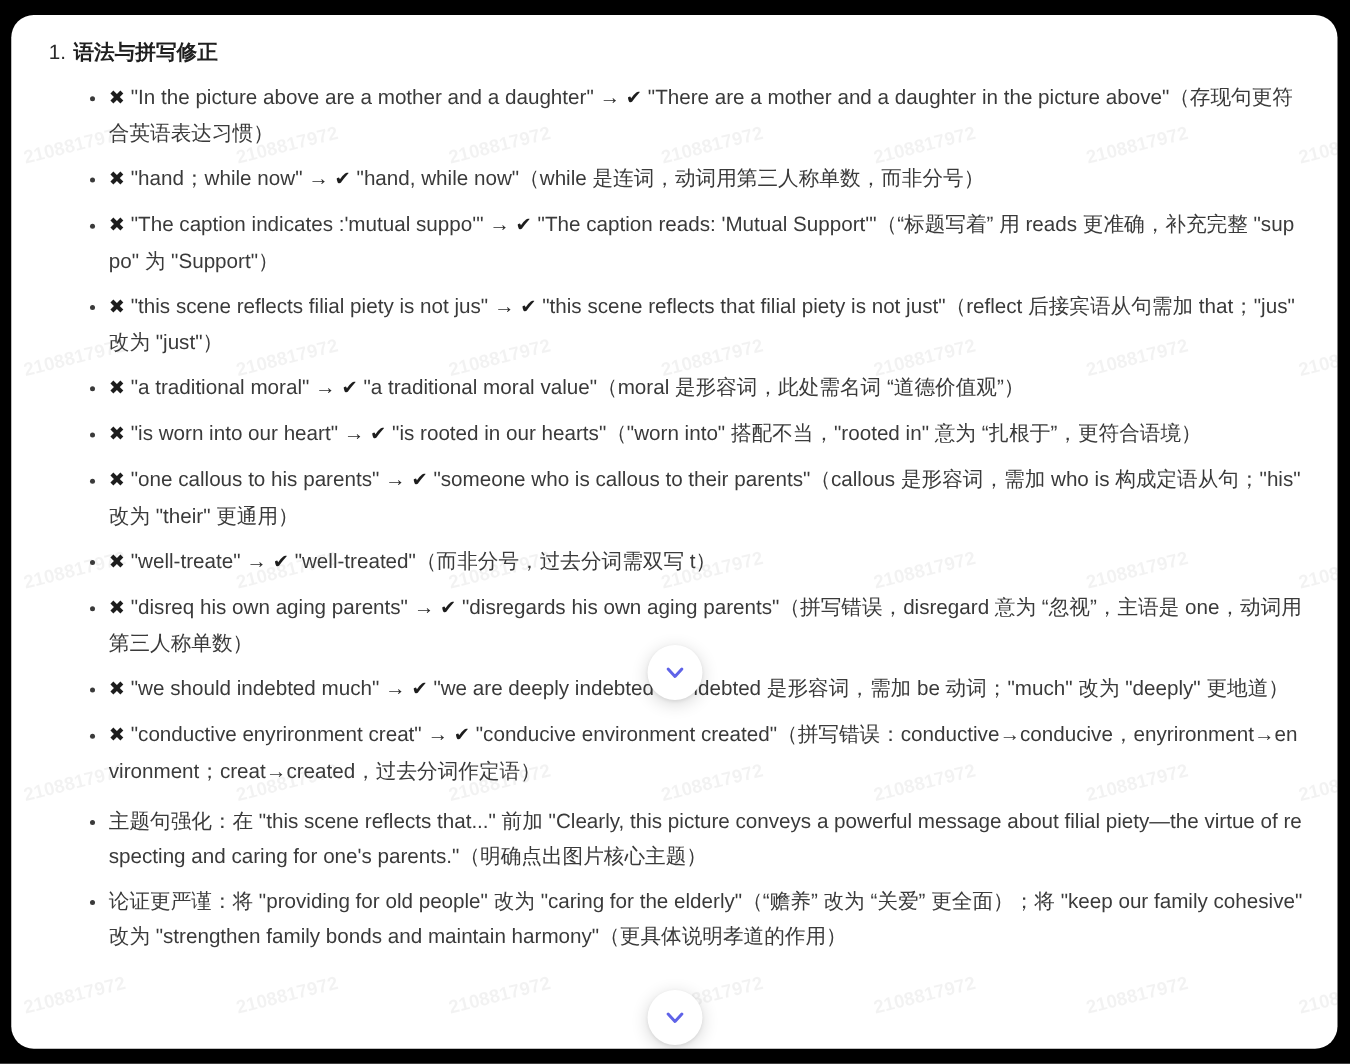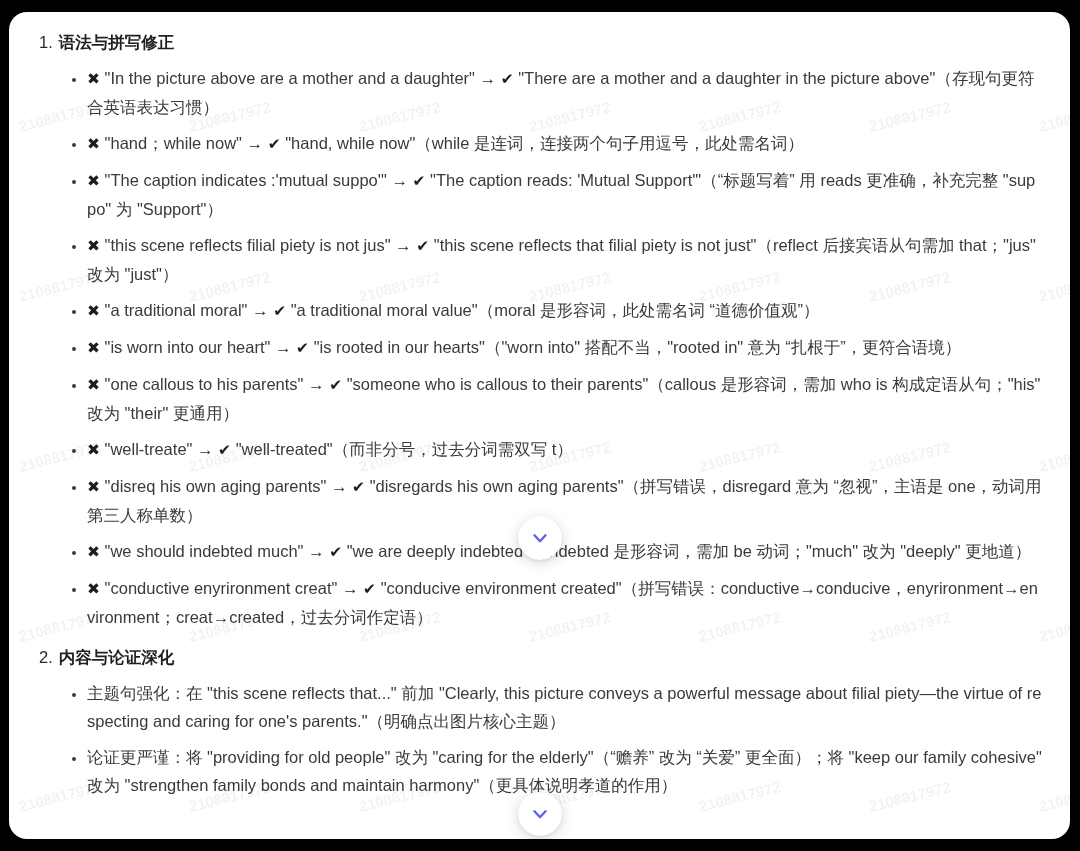--- a/index.html
+++ b/index.html
@@ -80,33 +80,32 @@
       <span class="wm" style="left: 859px; top: 776px;">2108817972</span>
       <span class="wm" style="left: 1029px; top: 776px;">2108817972</span>
     </div>
 
   <div class="content">
 
     <div class="sec-head"><span class="num">1.</span><span class="ttl">语法与拼写修正</span></div>
 
     <ul class="items">
       <li><span class="x">✖</span> <span class="t">"In the picture above are a mother and a daughter"</span> <span class="arrow">→</span> <span class="c">✔</span> <span class="t">"There are a mother and a daughter in the picture above"</span><span class="t">（存现句更符合英语表达习惯）</span></li>
-      <li><span class="x">✖</span> <span class="t">"hand；while now"</span> <span class="arrow">→</span> <span class="c">✔</span> <span class="t">"hand, while now"</span><span class="t">（while 是连词，连接两个句子用逗号，此处需名词）</span></li>
+      <li><span class="x">✖</span> <span class="t">"hand；while now"</span> <span class="arrow">→</span> <span class="c">✔</span> <span class="t">"hand, while now"</span><span class="t">（while 是连词，动词用第三人称单数，而非分号）</span></li>
       <li><span class="x">✖</span> <span class="t">"The caption indicates :'mutual suppo'"</span> <span class="arrow">→</span> <span class="c">✔</span> <span class="t">"The caption reads: 'Mutual Support'"</span><span class="t">（“标题写着” 用 reads 更准确，补充完整 "suppo" 为 "Support"）</span></li>
       <li><span class="x">✖</span> <span class="t">"this scene reflects filial piety is not jus"</span> <span class="arrow">→</span> <span class="c">✔</span> <span class="t">"this scene reflects that filial piety is not just"</span><span class="t">（reflect 后接宾语从句需加 that；"jus" 改为 "just"）</span></li>
       <li><span class="x">✖</span> <span class="t">"a traditional moral"</span> <span class="arrow">→</span> <span class="c">✔</span> <span class="t">"a traditional moral value"</span><span class="t">（moral 是形容词，此处需名词 “道德价值观”）</span></li>
       <li><span class="x">✖</span> <span class="t">"is worn into our heart"</span> <span class="arrow">→</span> <span class="c">✔</span> <span class="t">"is rooted in our hearts"</span><span class="t">（"worn into" 搭配不当，"rooted in" 意为 “扎根于”，更符合语境）</span></li>
       <li><span class="x">✖</span> <span class="t">"one callous to his parents"</span> <span class="arrow">→</span> <span class="c">✔</span> <span class="t">"someone who is callous to their parents"</span><span class="t">（callous 是形容词，需加 who is 构成定语从句；"his" 改为 "their" 更通用）</span></li>
       <li><span class="x">✖</span> <span class="t">"well-treate"</span> <span class="arrow">→</span> <span class="c">✔</span> <span class="t">"well-treated"</span><span class="t">（而非分号，过去分词需双写 t）</span></li>
       <li><span class="x">✖</span> <span class="t">"disreq his own aging parents"</span> <span class="arrow">→</span> <span class="c">✔</span> <span class="t">"disregards his own aging parents"</span><span class="t">（拼写错误，disregard 意为 “忽视”，主语是 one，动词用第三人称单数）</span></li>
       <li><span class="x">✖</span> <span class="t">"we should indebted much"</span> <span class="arrow">→</span> <span class="c">✔</span> <span class="t">"we are deeply indebted"</span><span class="t">（indebted 是形容词，需加 be 动词；"much" 改为 "deeply" 更地道）</span></li>
       <li><span class="x">✖</span> <span class="t">"conductive enyrironment creat"</span> <span class="arrow">→</span> <span class="c">✔</span> <span class="t">"conducive environment created"</span><span class="t">（拼写错误：conductive→conducive，enyrironment→environment；creat→created，过去分词作定语）</span></li>
     </ul>
 
-    <div class="sec-head"><span class="num">2.</span><span class="ttl">内容与论证深化</span></div>
 
     <ul class="items">
       <li><span class="t">主题句强化：在 "this scene reflects that..." 前加 "Clearly, this picture conveys a powerful message about filial piety—the virtue of respecting and caring for one's parents."（明确点出图片核心主题）</span></li>
       <li><span class="t">论证更严谨：将 "providing for old people" 改为 "caring for the elderly"（“赡养” 改为 “关爱” 更全面）；将 "keep our family cohesive" 改为 "strengthen family bonds and maintain harmony"（更具体说明孝道的作用）</span></li>
     </ul>
 
   </div>
 </div>
 
 <button class="scroll-btn b1" aria-label="scroll down">

